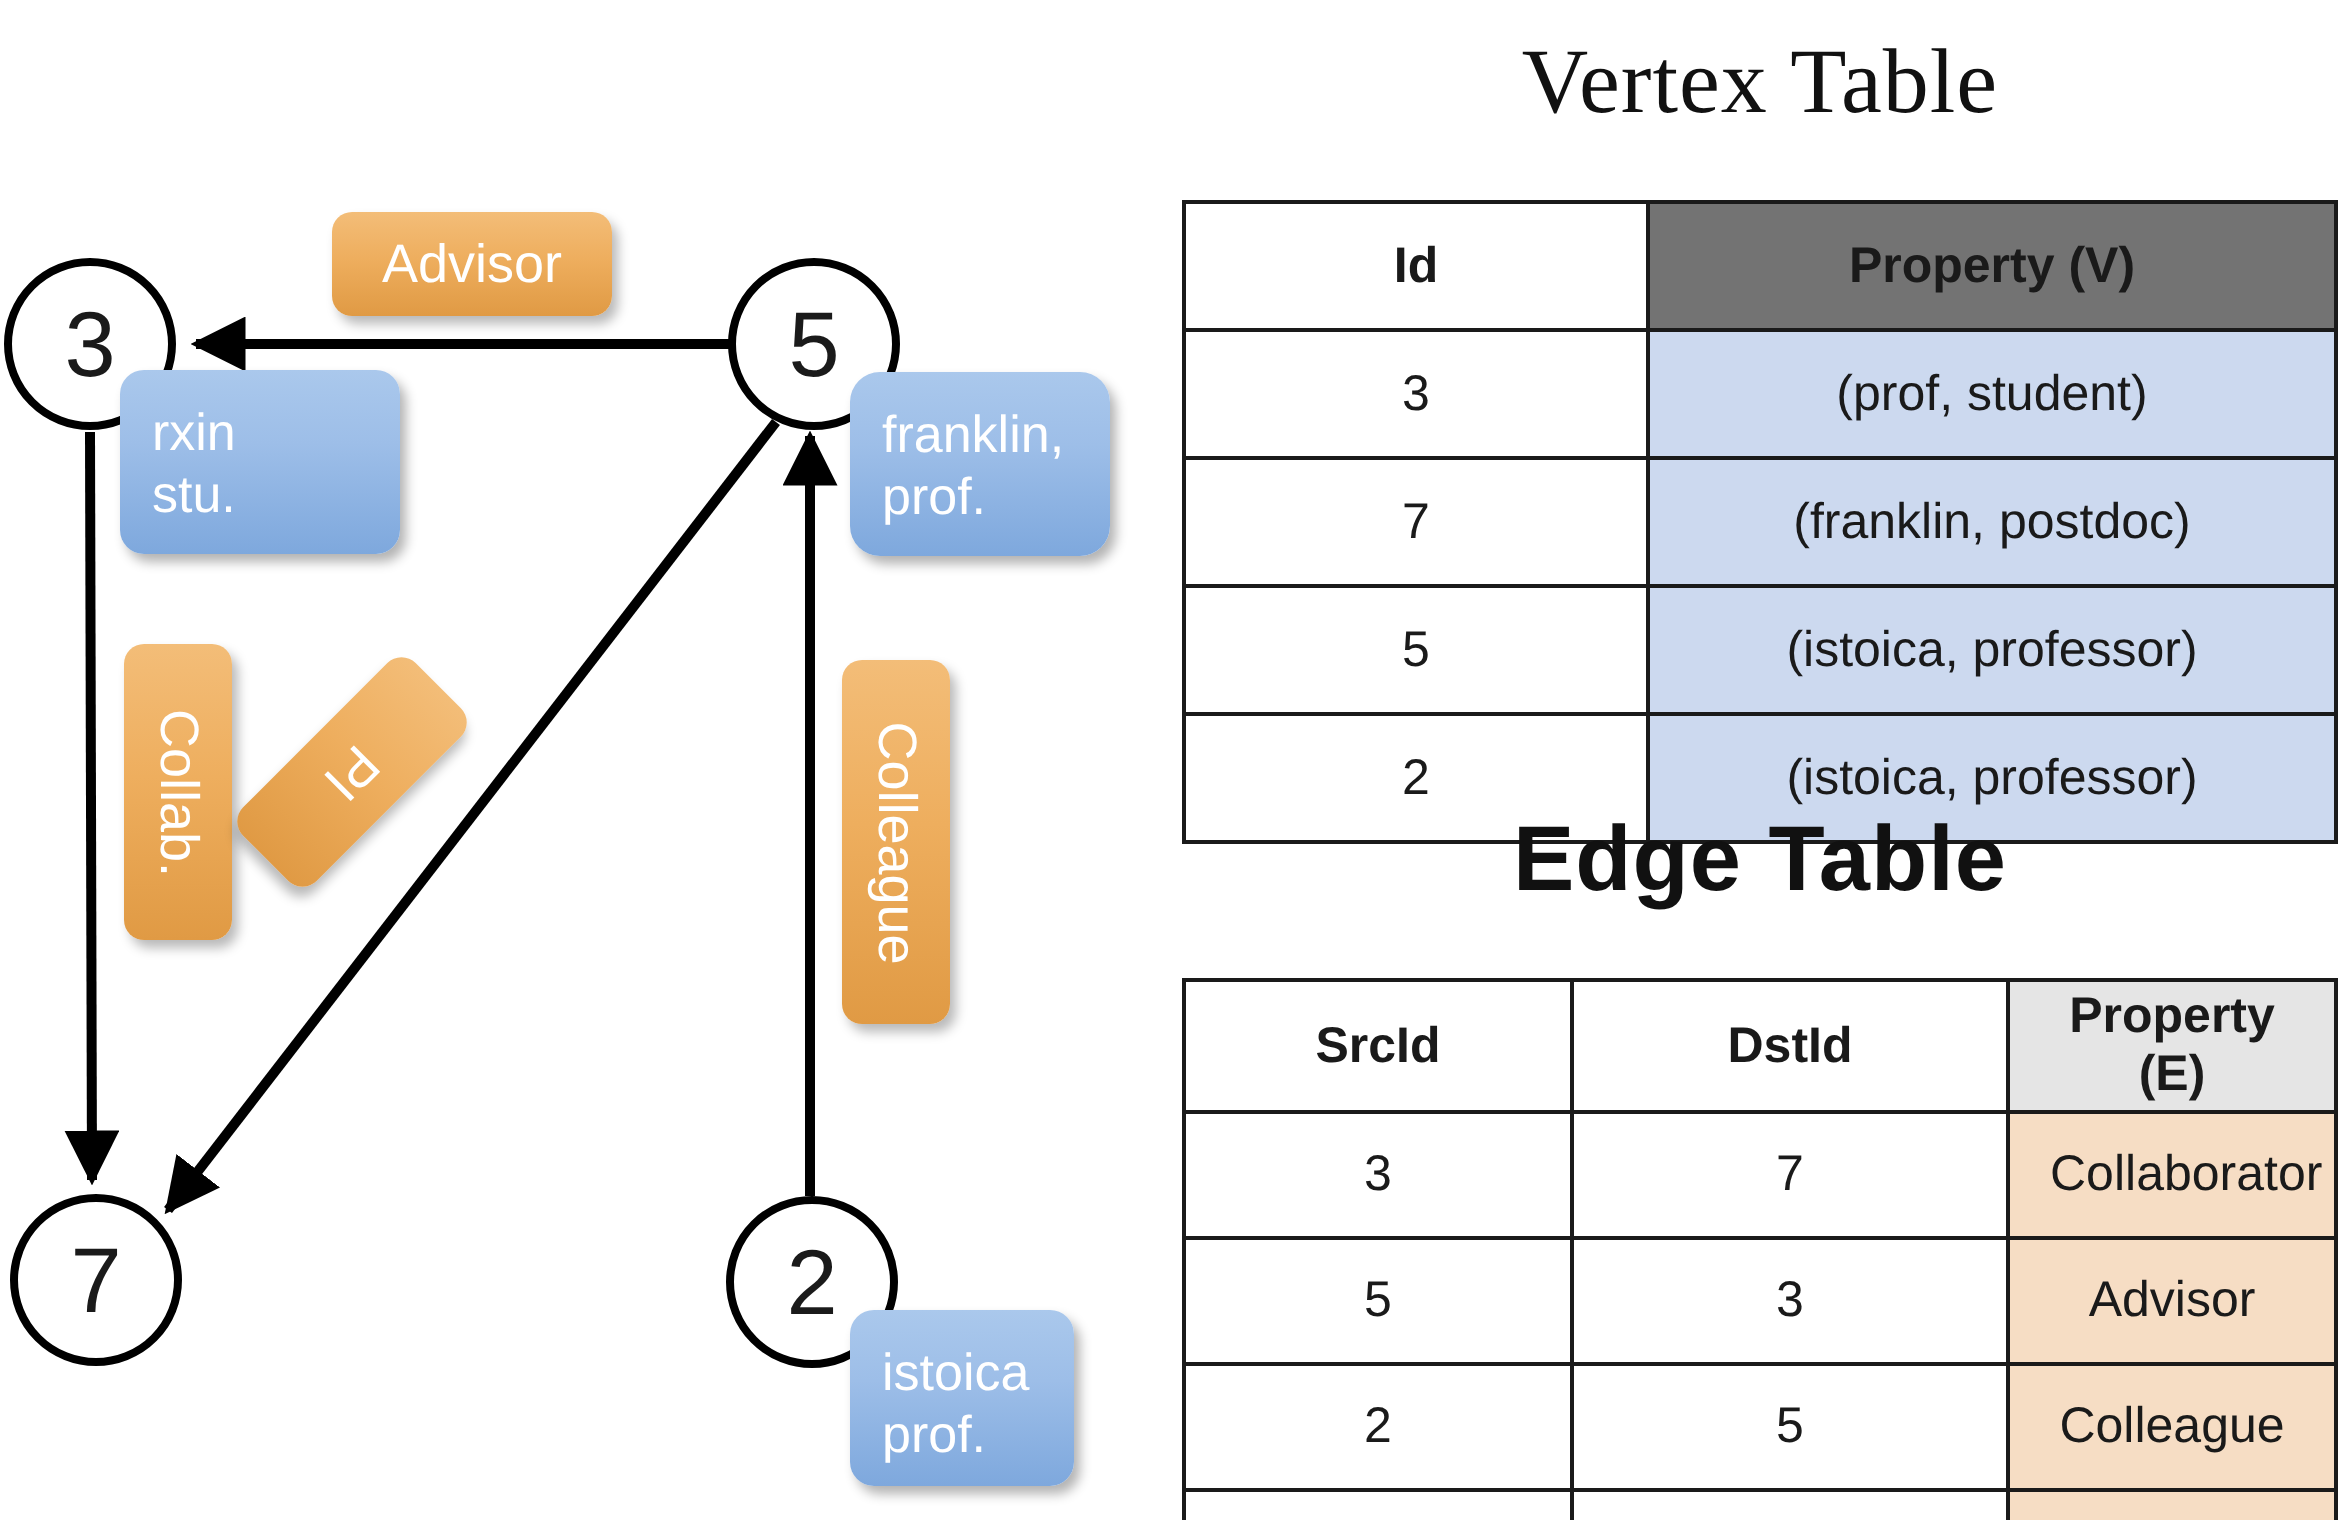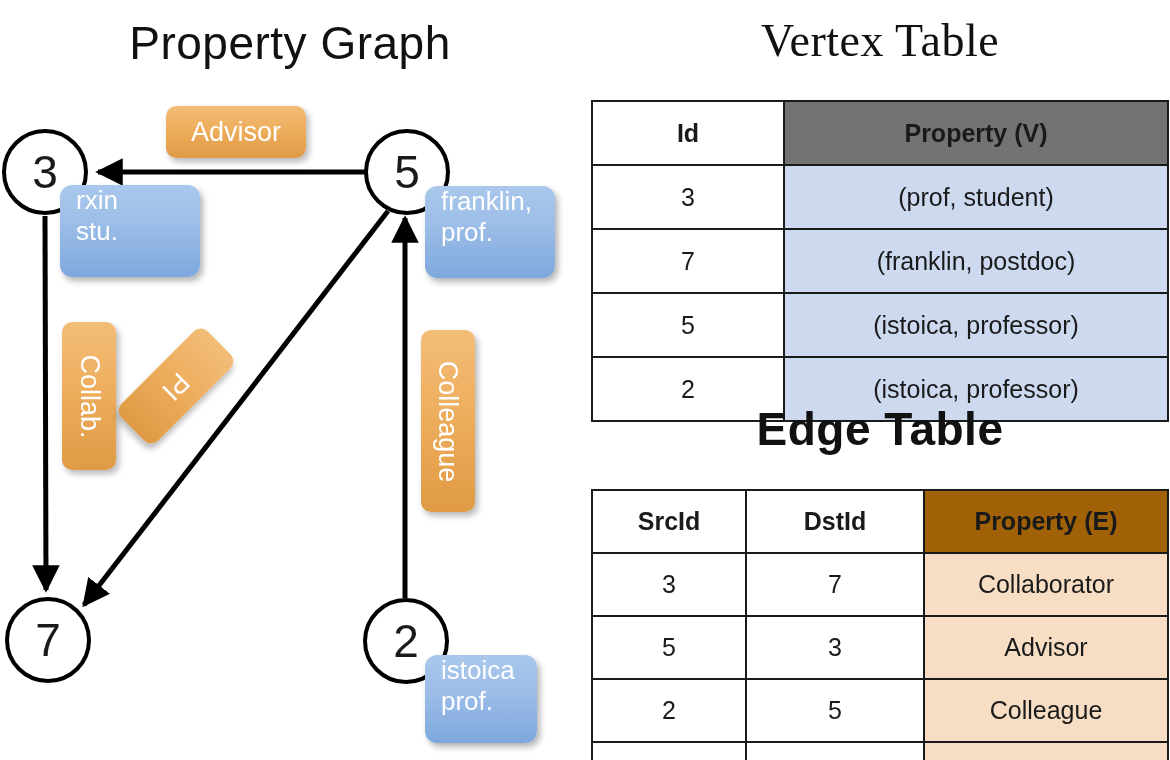--- a/index.html
+++ b/index.html
@@ -67,26 +67,26 @@
 
   
   .prop-box {
     position: absolute;
     border-radius: 12px;
     background: linear-gradient(180deg, #aac8ec 0%, #9dbee8 40%, #7ea8dd 100%);
     box-shadow: 3px 4px 6px rgba(0,0,0,0.30);
     color: #ffffff;
     font-size: 26px;
     line-height: 1.18;
-    padding: 0 14px 12px 16px;
+    padding: 16px 14px 12px 16px;
     box-sizing: border-box;
     z-index: 8;
   }
   #prop-rxin      { left: 60px;  top: 185px; width: 140px; height: 92px; }
-  #prop-franklin  { left: 425px; top: 186px; width: 130px; height: 92px; }
+  #prop-franklin  { left: 425px; top: 186px; width: 130px; height: 92px; border-radius: 15px; }
   #prop-jgonzal   { left: 62px;  top: 653px; width: 138px; height: 90px; }
   #prop-istoica   { left: 425px; top: 655px; width: 112px; height: 88px; }
 
   
   .edge-label {
     position: absolute;
     border-radius: 10px;
     background: linear-gradient(180deg, #f3bd78 0%, #eeae5e 45%, #e09a44 100%);
     box-shadow: 3px 4px 6px rgba(0,0,0,0.28);
     color: #ffffff;
@@ -113,42 +113,41 @@
     position: absolute;
     border-collapse: collapse;
     font-size: 25px;
     color: #1a1a1a;
     table-layout: fixed;
   }
   .tbl td, .tbl th {
     border: 2px solid #1a1a1a;
     text-align: center;
     font-weight: normal;
-    padding: 3px 0;
+    padding: 3px 20px;
     background: #ffffff;
   }
   .tbl th { font-weight: bold; }
 
   #vertex-table { left: 591px; top: 100px; width: 578px; }
   #vertex-table .col-id   { width: 190px; height: 56px; }
   #vertex-table .col-prop { background: #ccd9ef; }
   #vertex-table th.col-prop { background: #737373; text-align: center; }
 
   #edge-table { left: 591px; top: 489px; width: 578px; }
   #edge-table .col-src  { width: 152px; height: 55px; }
   #edge-table .col-dst  { width: 176px; }
   #edge-table .col-prop { background: #f6ddc4; }
-  #edge-table th.col-prop { background: #a16207; }
+  #edge-table th.col-prop { background: #e5e5e5; }
 </style>
 </head>
 <body>
 
 <div id="graph-panel">
 
-  <div class="title" id="title-property-graph">Property Graph</div>
 
   <svg id="graph-edges" viewBox="0 0 585 760" xmlns="http://www.w3.org/2000/svg">
     <defs>
       <marker id="arrow" viewBox="0 0 10 10" refX="9" refY="5" markerWidth="5.5" markerHeight="5.5" orient="auto-start-reverse">
         <path d="M 0 0 L 10 5 L 0 10 z" fill="#000"></path>
       </marker>
     </defs>
 
     <line x1="366" y1="172" x2="98" y2="172" stroke="#000" stroke-width="5" marker-end="url(#arrow)"></line>
 

